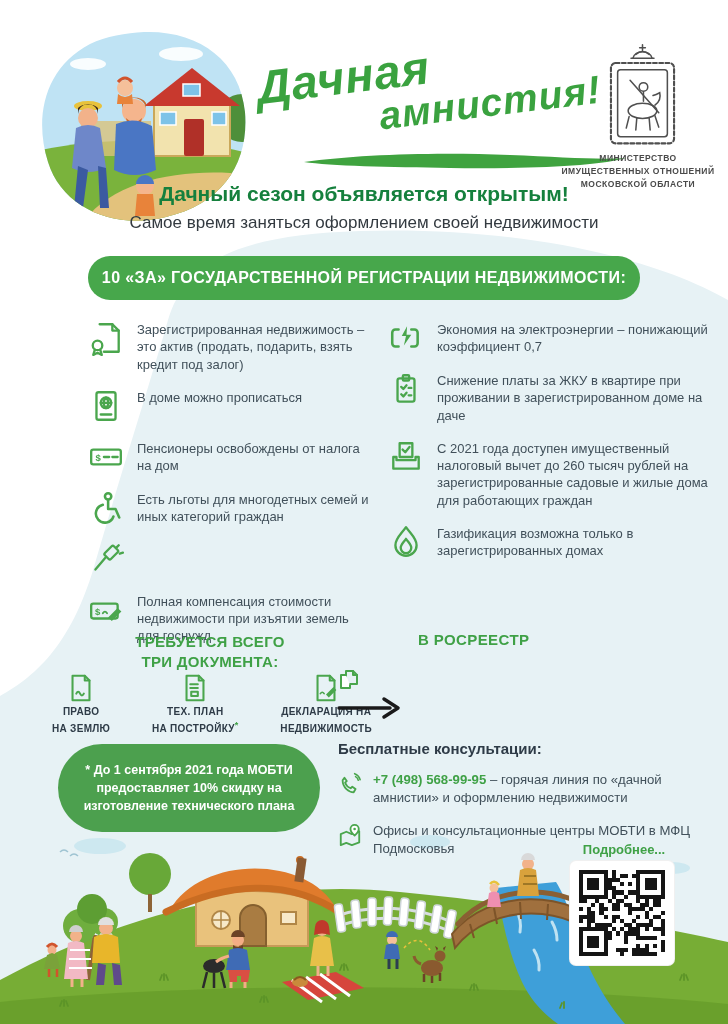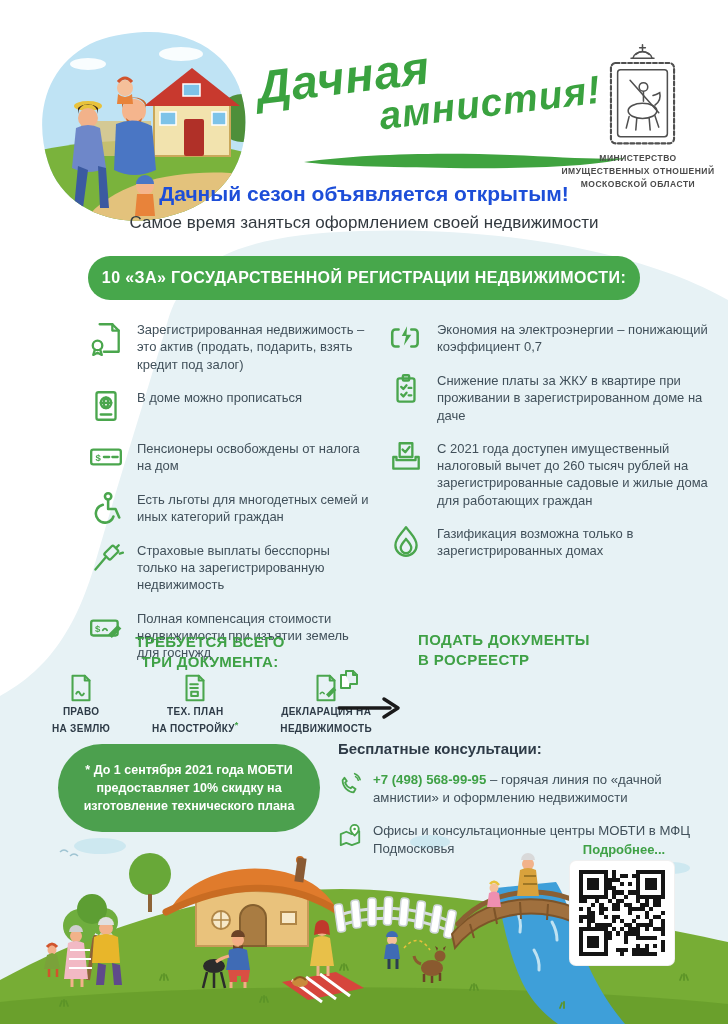--- a/index.html
+++ b/index.html
@@ -15,21 +15,21 @@
   .hero-ill{left:26px;top:26px;width:232px;height:200px;z-index:2;}
   .title-wrap{left:258px;top:40px;width:330px;z-index:2;transform:rotate(-7deg);}
   .title-l1{font-size:47px;font-weight:bold;font-style:italic;color:#3aa23f;letter-spacing:1px;}
   .title-l2{font-size:39px;font-weight:bold;font-style:italic;color:#3aa23f;margin:-6px 0 0 118px;letter-spacing:1px;}
   .title-underline{left:300px;top:148px;width:330px;height:22px;z-index:2;}
   .crest{left:585px;top:42px;width:115px;height:110px;z-index:2;}
   .crest-caption{left:548px;top:152px;width:180px;z-index:2;text-align:center;
     font-size:8.5px;font-weight:600;color:#4a4a4a;letter-spacing:.5px;line-height:1.55;}
 
   .headline{left:0;top:182px;width:728px;text-align:center;z-index:2;
-    font-size:21px;font-weight:bold;color:#1d4ed8;}
+    font-size:21px;font-weight:bold;color:#15803d;}
   .subheadline{left:0;top:213px;width:728px;text-align:center;z-index:2;
     font-size:17px;color:#333a40;}
 
   .banner{left:88px;top:256px;width:552px;height:44px;z-index:2;background:#47a74b;
     border-radius:22px;display:flex;align-items:center;justify-content:center;}
   .banner span{color:#fff;font-weight:bold;font-size:16px;letter-spacing:.4px;}
 
   
   .col-left{left:88px;top:320px;width:282px;z-index:2;}
   .col-right{left:388px;top:320px;width:330px;z-index:2;}
@@ -206,21 +206,20 @@
       <p>Есть льготы для многодетных семей и иных категорий граждан</p>
     </div>
     <div class="bi">
       <span class="ic">
         <svg width="36" height="36" viewBox="0 0 34 34" fill="none" stroke="#4aa64d" stroke-width="2.2" stroke-linecap="round" stroke-linejoin="round">
           <rect x="18" y="5" width="8" height="12" rx="1.5" transform="rotate(45 22 11)"></rect>
           <path d="M17,15 L7,27"></path>
             <path d="M27,6 l2,-2 M30,12 l3,-1"></path>
         </svg>
         </span>
-      <p>Страховые выплаты бесспорны только на зарегистрированную недвижимость</p>
     </div>
     <div class="bi">
       <span class="ic">
         <svg width="36" height="36" viewBox="0 0 34 34" fill="none" stroke="#4aa64d" stroke-width="2.2" stroke-linecap="round" stroke-linejoin="round">
           <rect x="3" y="11" width="25" height="14" rx="2"></rect>
           <text x="6.5" y="21.5" font-size="9" font-weight="bold" fill="#4aa64d" stroke="none">$</text>
           <path d="M14,20 q2,-3 4,0" stroke-width="1.8"></path>
           <path d="M19,24 l9,-9 l3.5,3.5 l-9,9 z" fill="#4aa64d" stroke="none"></path>
         </svg>
         </span>
@@ -320,21 +319,20 @@
           <path d="M17,3 v4 h4"></path>
         <path d="M10,7 h-5 v13 h9 v-3" fill="#ffffff"></path>
       </svg></span>
     <svg width="66" height="26" viewBox="0 0 66 26">
       <path d="M3,14 H54" stroke="#1a1a1a" stroke-width="3.5" stroke-linecap="round"></path>
       <path d="M48,5 L62,14 L48,23" fill="none" stroke="#1a1a1a" stroke-width="3.5" stroke-linecap="round" stroke-linejoin="round"></path>
     </svg>
   </div>
 
   <div class="abs submit-head">
-    <div>ПОДАТЬ ДОКУМЕНТЫ</div>
     <div>В  РОСРЕЕСТР</div>
   </div>
 
   <div class="abs note-box">
     <p>* До 1 сентября 2021 года МОБТИ предоставляет 10% скидку на изготовление технического плана</p>
   </div>
 
   <div class="abs consult">
     <h3>Бесплатные консультации:</h3>
     <div class="c-row">

